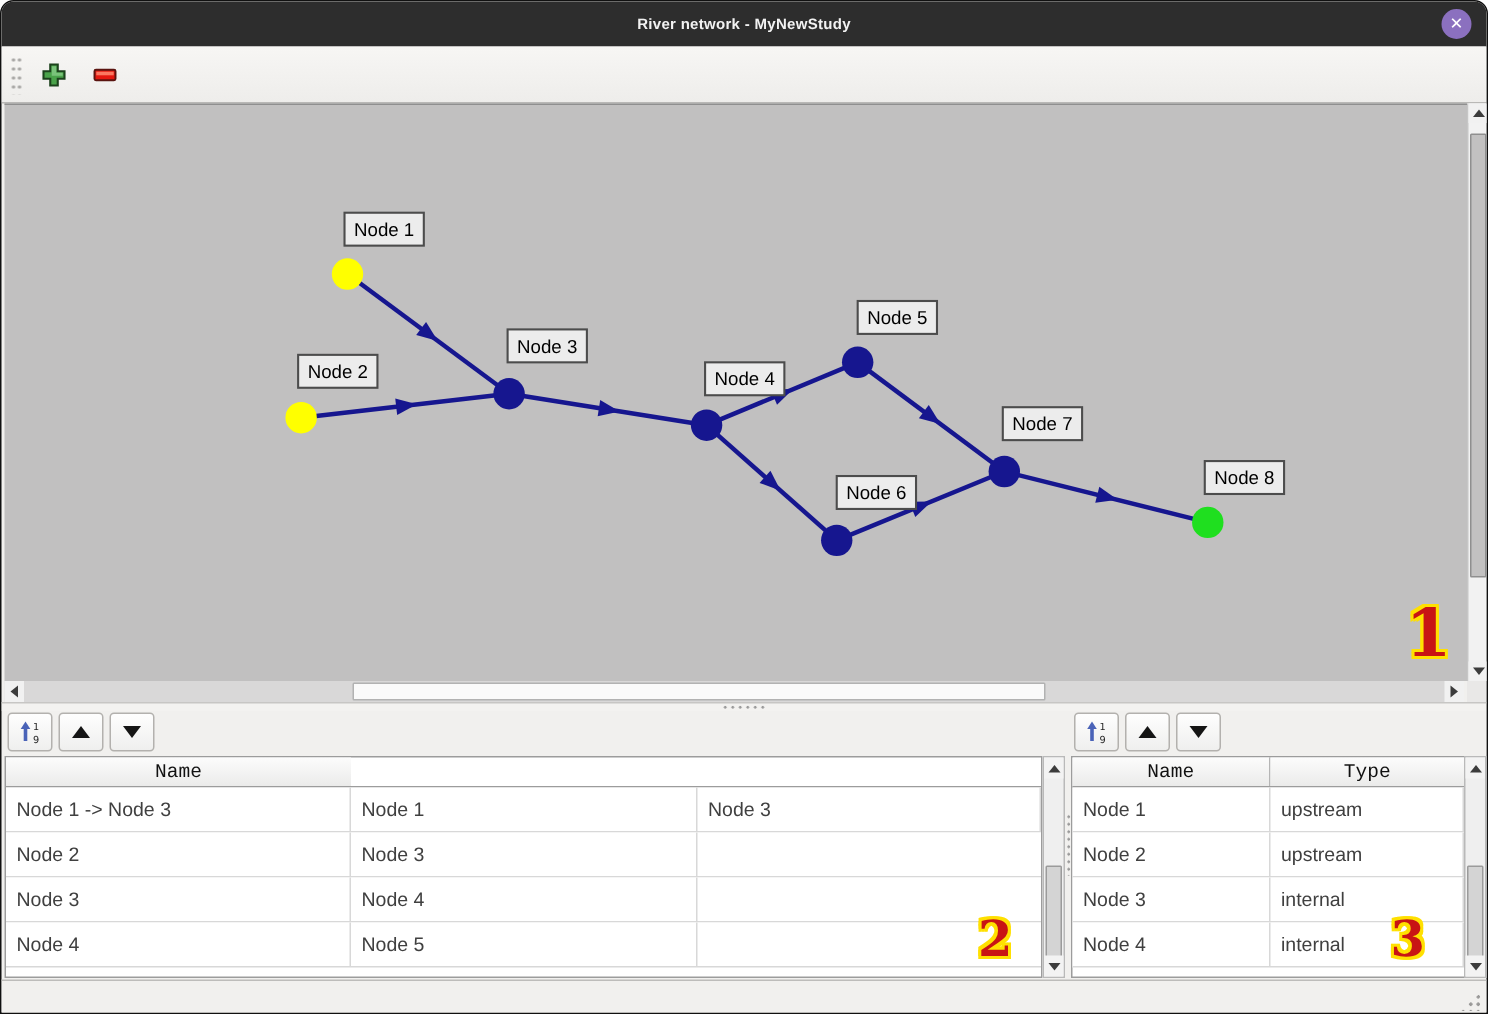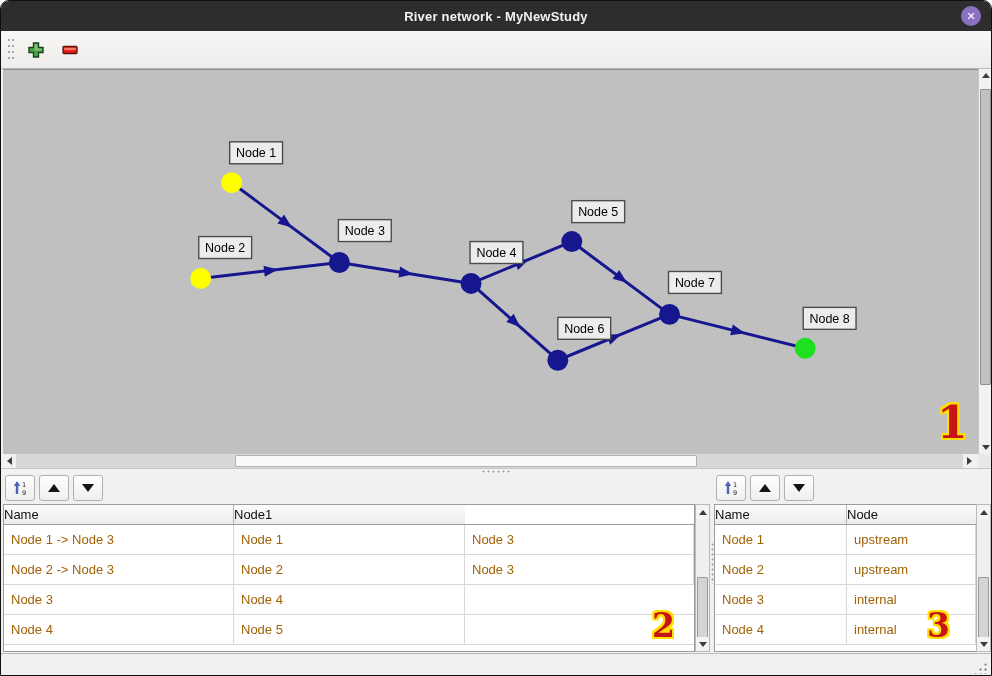--- a/index.html
+++ b/index.html
@@ -3,21 +3,21 @@
 <meta charset="utf-8">
 <style>
   * { margin:0; padding:0; box-sizing:border-box; }
   body { background:#ffffff; font-family:"Liberation Sans","DejaVu Sans",sans-serif; }
   .window { position:relative; width:992px; height:676px; border:1px solid #101010;
             border-radius:9px 9px 0 0; overflow:hidden; background:#f1f0ee; }
 
   
   .titlebar { position:absolute; left:0; top:0; width:100%; height:30px; background:#2d2d2d;
               display:flex; align-items:center; justify-content:center; }
-  .titlebar .title { color:#f2f2f2; font-size:13px; font-weight:bold; letter-spacing:.2px; }
+  .titlebar .title { color:#f2f2f2; font-size:10px; font-weight:bold; letter-spacing:.2px; }
   .close-btn { position:absolute; right:10px; top:5px; width:20px; height:20px; border-radius:50%;
                background:#8b70bf; border:none; color:#ffffff; font-size:11px; line-height:20px;
                text-align:center; cursor:pointer; padding:0; }
 
   
   .toolbar { position:absolute; left:0; top:30px; width:100%; height:38px;
              background:linear-gradient(#f7f6f4,#eeedeb); border-bottom:1px solid #b9b8b6;
              display:flex; align-items:center; }
   .drag-handle { width:8px; height:26px; margin:0 8px 0 6px;
                  background:radial-gradient(circle,#a8a7a5 1px,transparent 1.3px);
@@ -66,24 +66,24 @@
               justify-content:center; cursor:pointer; padding:0; }
   .tri-up-b { width:0; height:0; border-left:6px solid transparent; border-right:6px solid transparent; border-bottom:8px solid #151515; }
   .tri-dn-b { width:0; height:0; border-left:6px solid transparent; border-right:6px solid transparent; border-top:8px solid #151515; }
 
   
   .table { position:absolute; left:0; top:30px; background:#ffffff; border:1px solid #9c9c9c; }
   .panel.left  .table { width:692px; height:148px; }
   .panel.right .table { width:263px; height:148px; }
   .thead { display:flex; height:20px; border-bottom:1px solid #9c9c9c; }
   .hcell { background:linear-gradient(#fcfcfc,#ebebea); border-right:1px solid #b5b5b5;
-           font-size:13px; color:#111; line-height:19px; overflow:hidden; }
+           font-size:13px; color:#111; text-align:center; line-height:19px; overflow:hidden;font-family:Liberation Mono, monospace; }
   .hcell:last-child { border-right:none; }
   .trow { display:flex; height:30px; border-bottom:1px solid #d8d8d8; background:#ffffff; }
-  .tcell { font-size:13px; color:#a16207; line-height:29px; padding-left:7px; border-right:1px solid #d8d8d8;
+  .tcell { font-size:13px; color:#404040; line-height:29px; padding-left:7px; border-right:1px solid #d8d8d8;
            overflow:hidden; white-space:nowrap; }
   .panel.left  .hcell:nth-child(1), .panel.left  .tcell:nth-child(1) { width:230px; }
   .panel.left  .hcell:nth-child(2), .panel.left  .tcell:nth-child(2) { width:231px; }
   .panel.left  .hcell:nth-child(3), .panel.left  .tcell:nth-child(3) { width:229px; }
   .panel.right .hcell:nth-child(1), .panel.right .tcell:nth-child(1) { width:132px; }
   .panel.right .hcell:nth-child(2), .panel.right .tcell:nth-child(2) { width:129px; }
 
   .tscroll { position:absolute; top:30px; width:15px; height:148px; background:#efefef; border:1px solid #b9b9b9; }
   .panel.left  .tscroll { left:692px; }
   .panel.right .tscroll { left:262px; }
@@ -233,30 +233,28 @@
       <button class="mini-btn">
           <i class="tri-up-b"></i>
         </button>
       <button class="mini-btn">
           <i class="tri-dn-b"></i>
         </button>
     </div>
     <div class="table">
       <div class="thead">
         <div class="hcell">Name</div>
-        <div class="hcell">Node1</div>
       </div>
       <div class="tbody" id="edges-body">
           <div class="trow">
             <div class="tcell">Node 1 -&gt; Node 3</div>
             <div class="tcell">Node 1</div>
             <div class="tcell">Node 3</div>
           </div>
           <div class="trow">
-            <div class="tcell">Node 2 -&gt; Node 3</div>
             <div class="tcell">Node 2</div>
             <div class="tcell">Node 3</div>
           </div>
           <div class="trow">
             <div class="tcell">Node 3</div>
             <div class="tcell">Node 4</div>
           </div>
           <div class="trow">
             <div class="tcell">Node 4</div>
             <div class="tcell">Node 5</div>
@@ -291,21 +289,21 @@
       <button class="mini-btn">
           <i class="tri-up-b"></i>
         </button>
       <button class="mini-btn">
           <i class="tri-dn-b"></i>
         </button>
     </div>
     <div class="table">
       <div class="thead">
         <div class="hcell">Name</div>
-        <div class="hcell">Node</div>
+        <div class="hcell">Type</div>
       </div>
       <div class="tbody" id="nodes-body">
           <div class="trow">
             <div class="tcell">Node 1</div>
             <div class="tcell">upstream</div>
           </div>
           <div class="trow">
             <div class="tcell">Node 2</div>
             <div class="tcell">upstream</div>
           </div>

